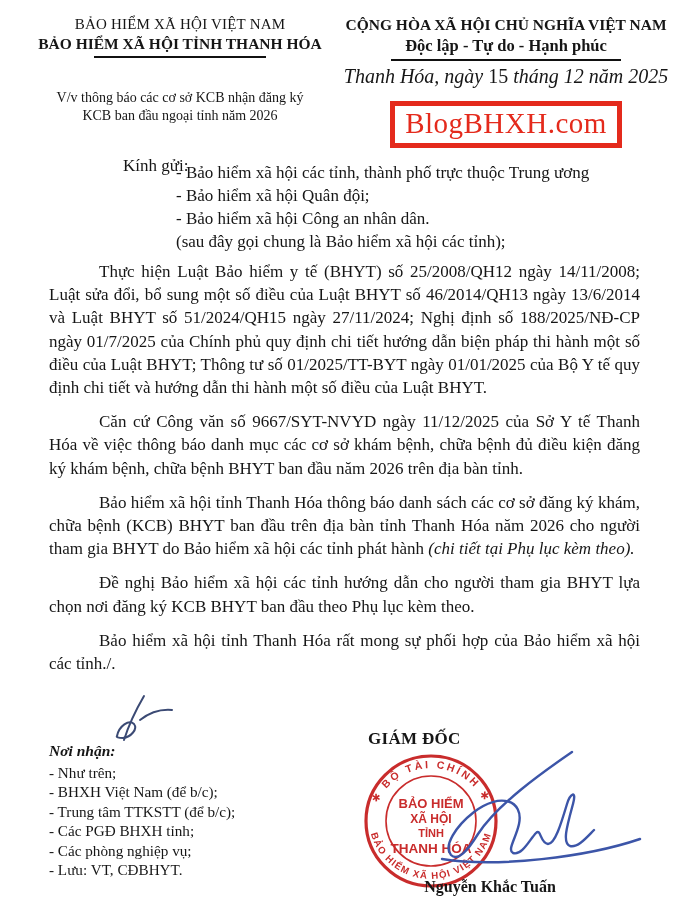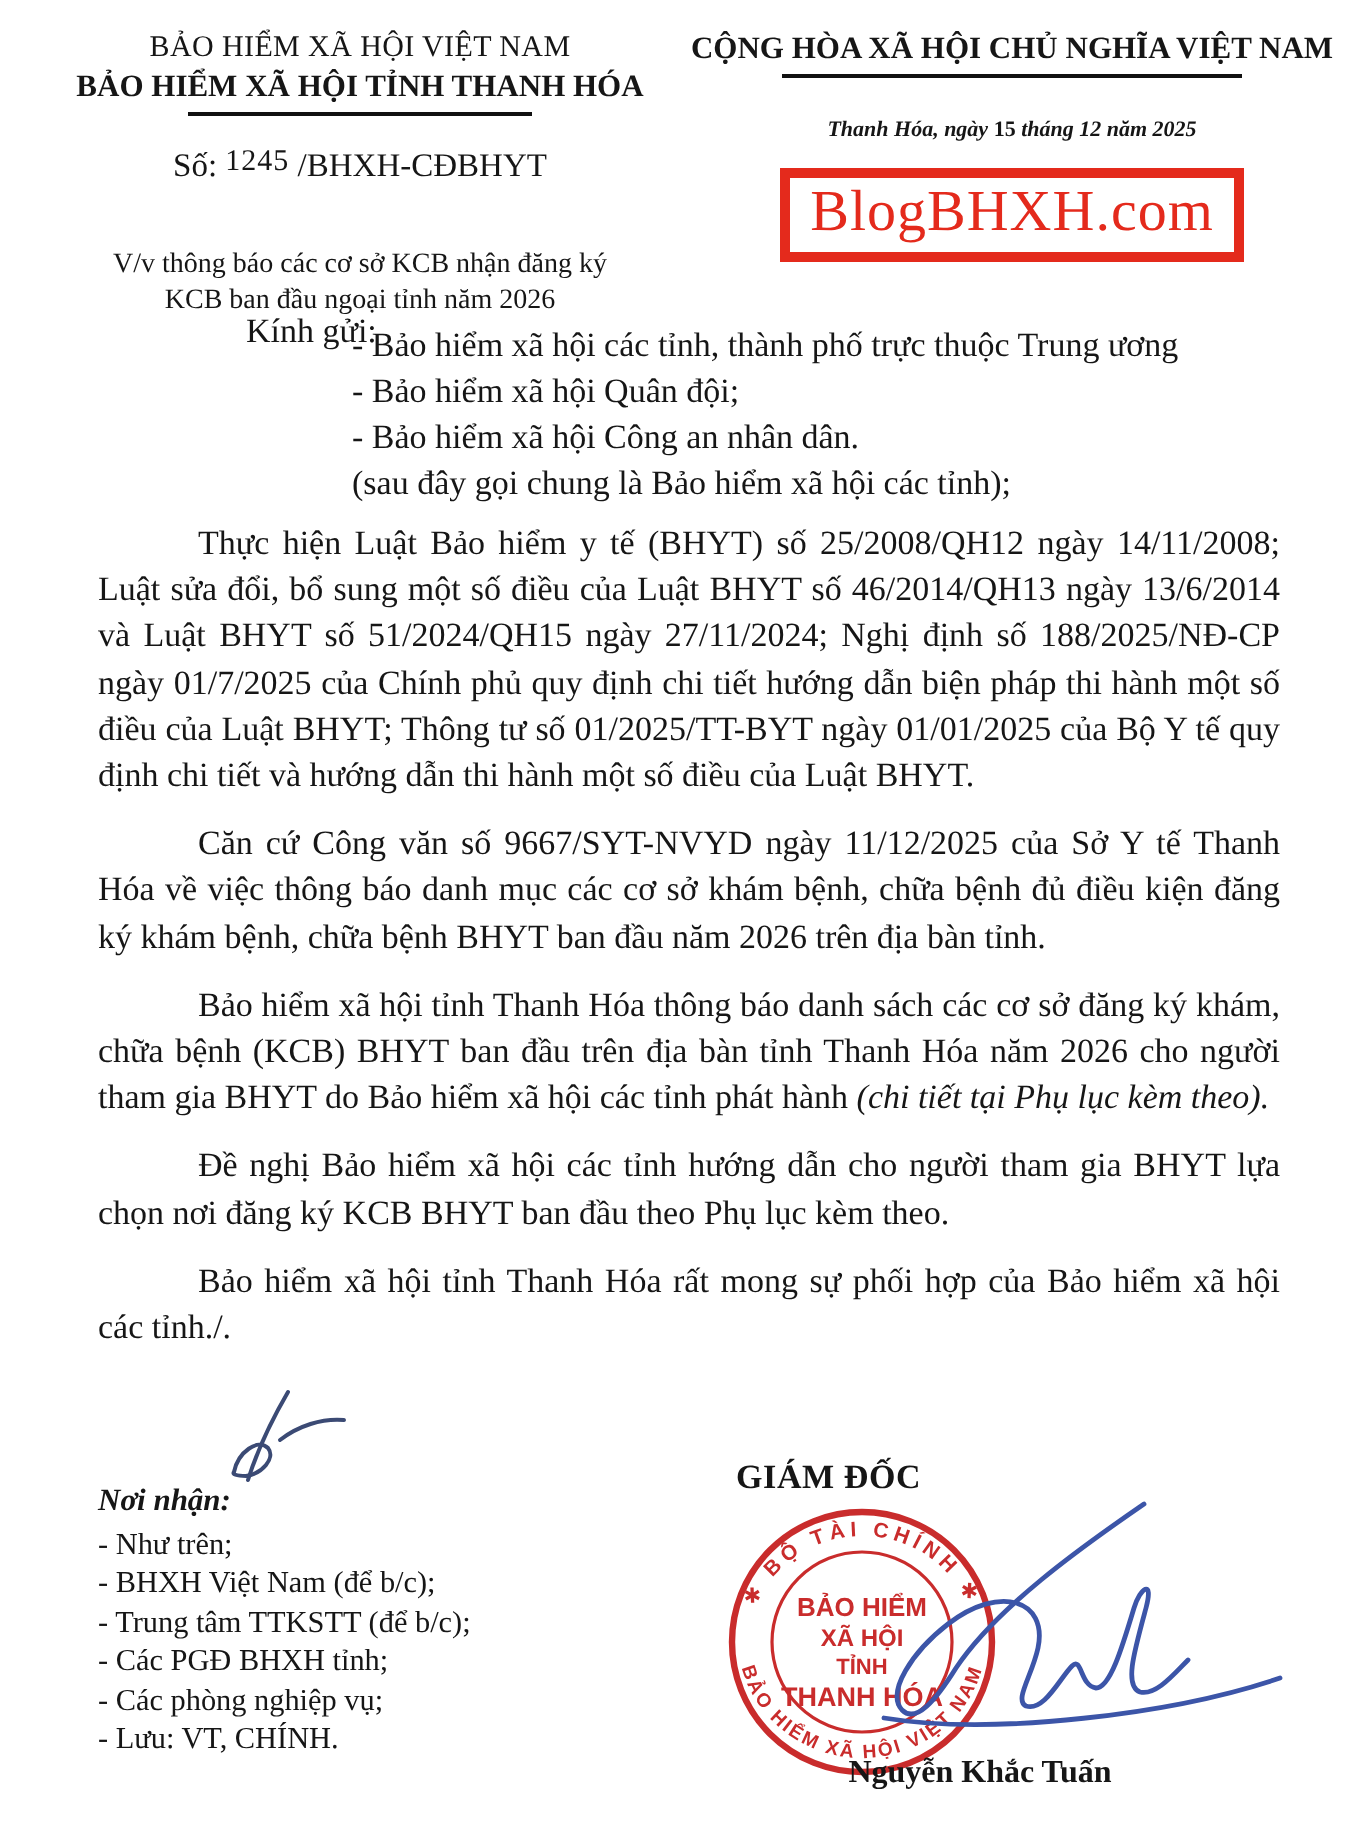--- a/index.html
+++ b/index.html
@@ -19,21 +19,21 @@
   .org-name { font-size:15.5px; font-weight:bold; margin-top:2px; }
   .rule-left { width:172px; height:1.5px; background:#111; margin:3px auto 0; }
   .so-line { font-size:16.5px; margin-top:15px; }
   .so-num { font-size:15px; position:relative; top:-2.5px; letter-spacing:.5px; }
   .subject { font-size:14px; line-height:18.5px; margin-top:31px; }
 
   .hdr-right { position:absolute; left:340px; top:16px; width:332px; text-align:center; }
   .national { font-size:15.5px; font-weight:bold; }
   .motto { font-size:16.5px; font-weight:bold; margin-top:2px; }
   .rule-right { width:230px; height:1.5px; background:#111; margin:3px auto 0; }
-  .date-line { font-size:11px; font-style:italic; margin-top:20px;font-weight:bold; }
+  .date-line { font-size:20px; font-style:italic; margin-top:4px; }
   .date-day { font-style:normal; }
   .blog-box {
     display:inline-block; margin-top:13px;
     border:5px solid var(--wm-red); padding:1px 10px 3px;
     font-size:29px; font-weight:normal; color:var(--wm-red);
     letter-spacing:.5px;
   }
   
   .salutation { position:absolute; left:111px; top:156px; font-size:17px;margin-left:12px; }
   .recipients { position:absolute; left:176px; top:161px; font-size:17px; line-height:23px; }
@@ -58,33 +58,29 @@
 </style>
 </head>
 <body>
 
 <div class="page">
 
   <div class="hdr-left">
     <div class="org-parent">BẢO HIỂM XÃ HỘI VIỆT NAM</div>
     <div class="org-name">BẢO HIỂM XÃ HỘI TỈNH THANH HÓA</div>
     <div class="rule-left"></div>
-    <div class="so-line">
-      <span>Số:</span>
-      <span class="so-num">1245</span>
-      <span>/BHXH-CĐBHYT</span>
-    </div>
     <div class="subject">
       <div>V/v thông báo các cơ sở KCB nhận đăng ký</div>
       <div>KCB ban đầu ngoại tỉnh năm 2026</div>
     </div>
   </div>
 
   <div class="hdr-right">
     <div class="national">CỘNG HÒA XÃ HỘI CHỦ NGHĨA VIỆT NAM</div>
+    <div class="motto">Độc lập - Tự do - Hạnh phúc</div>
     <div class="rule-right"></div>
     <div class="date-line">
       <span>Thanh Hóa, ngày</span>
       <span class="date-day">15</span>
       <span>tháng 12 năm 2025</span>
     </div>
     <div class="blog-box">BlogBHXH.com</div>
   </div>
 
   <div class="salutation">Kính gửi:</div>
@@ -114,21 +110,21 @@
   </div>
 
   <div class="noinhan">
     <div class="noinhan-label">Nơi nhận:</div>
     <div class="noinhan-items">
       <div>- Như trên;</div>
       <div>- BHXH Việt Nam (để b/c);</div>
       <div>- Trung tâm TTKSTT (để b/c);</div>
       <div>- Các PGĐ BHXH tỉnh;</div>
       <div>- Các phòng nghiệp vụ;</div>
-      <div>- Lưu: VT, CHÍNH.</div>
+      <div>- Lưu: VT, CĐBHYT.</div>
     </div>
   </div>
 
   <div class="signer-title">GIÁM ĐỐC</div>
 
   <div class="stamp-wrap">
     <svg width="148" height="138" viewBox="0 0 148 138">
       <defs>
         <path id="arcTop" d="M 17,70 A 57,55 0 0 1 131,70"></path>
         <path id="arcBottom" d="M 12,66 A 62,60 0 0 0 136,66"></path>

